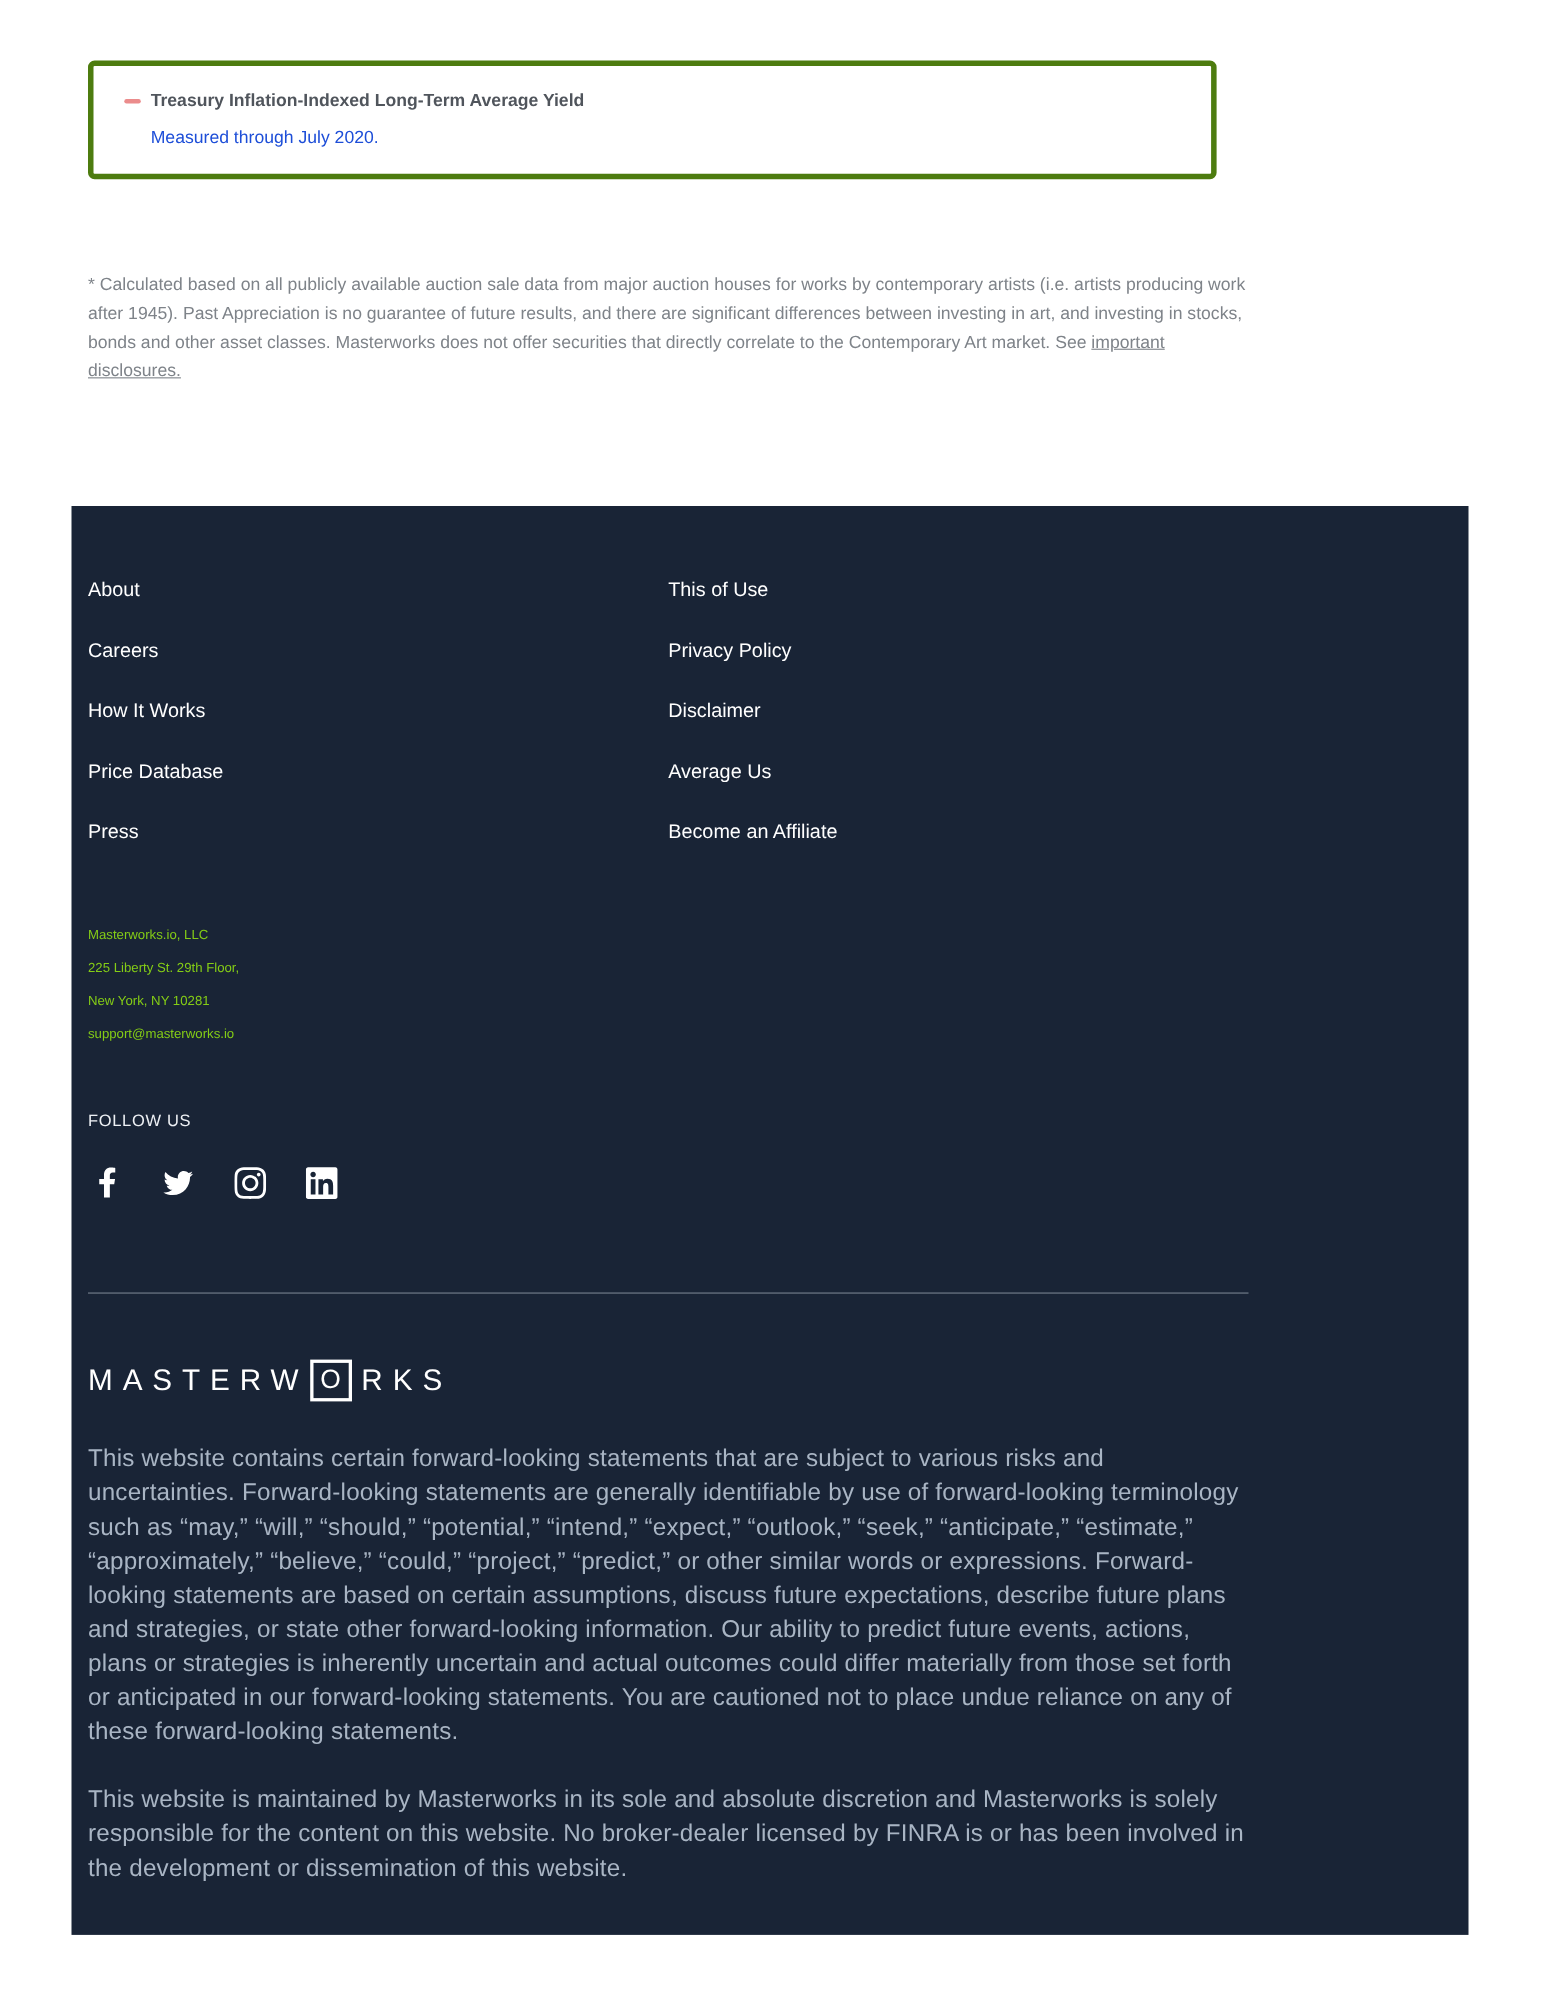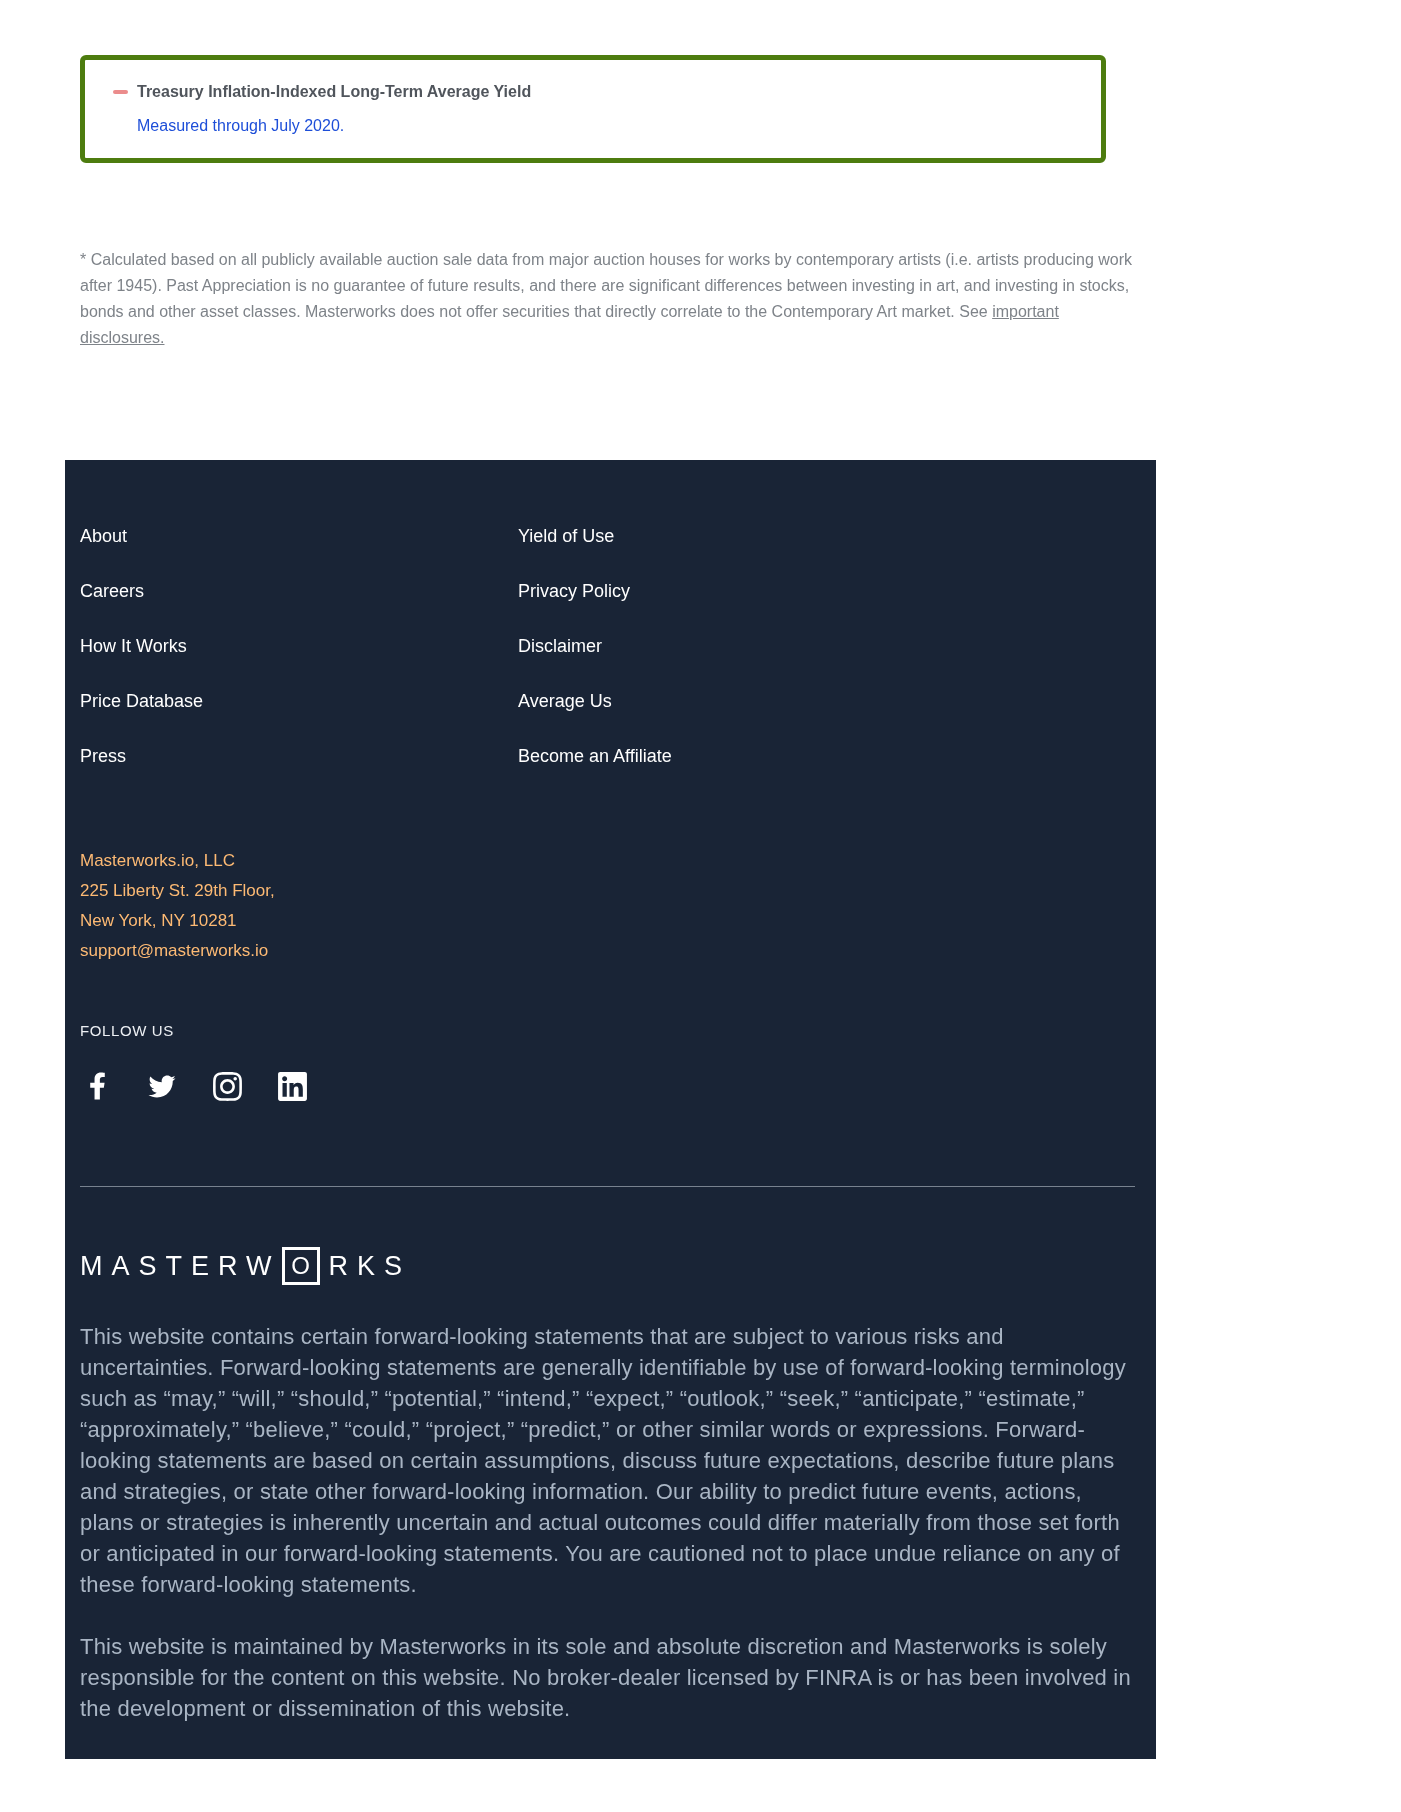--- a/index.html
+++ b/index.html
@@ -30,33 +30,33 @@
 
   
   .disclaimer {
     margin:84px 0 0 80px; width:1057px;
     font-size:16px; line-height:26px; color:#7e8389;
   }
   .disclosure-link { color:#7e8389; text-decoration:underline; cursor:pointer; }
 
   
   .footer {
-    margin:109px 0 0 65px; width:1091px; height:1299px;
+    margin:109px 0 0 65px; width:1270px; height:1299px;
     background:#192436; color:#ffffff;
     padding:65px 200px 0 15px;
   }
   .footer a { color:#ffffff; text-decoration:none; cursor:pointer; }
 
   .footer-nav { display:flex; }
   .nav-col { list-style:none; width:651px; }
   .nav-col li { margin-bottom:33px; font-size:18px; line-height:22px; }
 
   .address-block {
-    margin-top:46px; font-style:normal;
-    font-size:17px; line-height:30px; color:#fdba74;
+    margin-top:35px; font-style:normal;
+    font-size:12px; line-height:30px; color:#84cc16;
   }
 
   .follow-label {
     margin-top:55px; font-size:15px; line-height:20px;
     letter-spacing:0.6px; color:#edf0f4;
   }
 
   .social-row { margin-top:28px; display:flex; align-items:center; height:34px; }
   .social-link { display:inline-flex; align-items:center; justify-content:center; width:34px; margin-right:31px; }
   .social-link svg { fill:#ffffff; }
@@ -99,21 +99,21 @@
 
     <nav class="footer-nav">
       <ul class="nav-col">
         <li><a>About</a></li>
         <li><a>Careers</a></li>
         <li><a>How It Works</a></li>
         <li><a>Price Database</a></li>
         <li><a>Press</a></li>
       </ul>
       <ul class="nav-col">
-        <li><a>Yield of Use</a></li>
+        <li><a>This of Use</a></li>
         <li><a>Privacy Policy</a></li>
         <li><a>Disclaimer</a></li>
         <li><a>Average Us</a></li>
         <li><a>Become an Affiliate</a></li>
       </ul>
     </nav>
 
     <address class="address-block">
       <div>Masterworks.io, LLC</div>
       <div>225 Liberty St. 29th Floor,</div>

